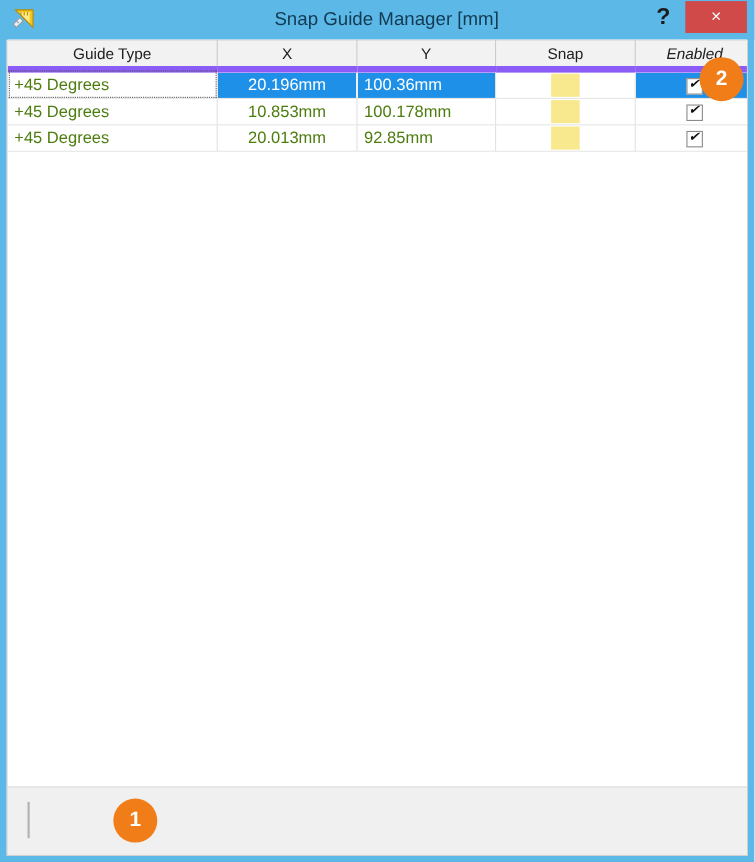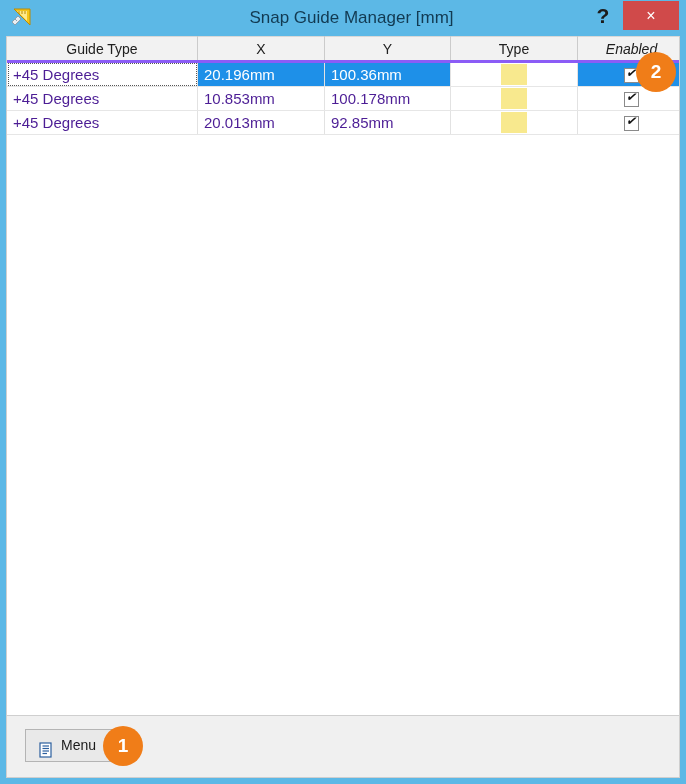--- a/index.html
+++ b/index.html
@@ -103,43 +103,43 @@
   }
   table.grid {
     width: 100%;
     border-collapse: collapse;
     table-layout: fixed;
     font-size: 15px;
   }
   table.grid th {
     background: #f2f2f2;
     border-right: 1px solid #cbcbcb;
-    border-bottom: 3px solid #8b5cf6;
+    border-bottom: 6px solid #8b5cf6;
     border-top: 1px solid #d8d8d8;
     height: 23px;
     font-weight: normal;
     font-size: 14px;
     color: #202020;
     text-align: center;
     padding: 0;
   }
   table.grid th:last-child { border-right: none; }
   table.grid td {
     border-right: 1px solid #e2e2e2;
     border-bottom: 1px solid #e6e6e6;
     height: 23px;
     padding: 0 6px;
-    color: #4c1d95;
+    color: #4d7c0f;
     white-space: nowrap;
     overflow: hidden;
   }
   table.grid td:last-child { border-right: none; }
 
   .c-type  { width: 190px; text-align: left; }
-  .c-x     { width: 126px; text-align: left; }
+  .c-x     { width: 126px; text-align: center; }
   .c-y     { width: 125px; text-align: left; }
   .c-color { width: 126px; text-align: center; }
   .c-en    { width: 107px; text-align: center; font-style: italic; }
 
   tr.selected td.sel {
     background: #1e90e8;
     color: #ffffff;
   }
   td.focus-cell {
     outline: 1px dotted #555;
@@ -262,21 +262,21 @@
 
   <div class="client">
 
     <div class="table-wrap">
       <table class="grid">
         <thead>
           <tr>
             <th class="c-type">Guide Type</th>
             <th class="c-x">X</th>
             <th class="c-y">Y</th>
-            <th class="c-color">Type</th>
+            <th class="c-color">Snap</th>
             <th class="c-en">Enabled</th>
           </tr>
         </thead>
         <tbody>
 
           <tr class="selected">
             <td class="c-type focus-cell">+45 Degrees</td>
             <td class="c-x sel">20.196mm</td>
             <td class="c-y sel">100.36mm</td>
             <td class="c-color">
@@ -309,32 +309,20 @@
             <td class="c-en">
               <span class="chk"></span>
             </td>
           </tr>
         </tbody>
       </table>
     </div>
 
     <div class="footer">
       <div class="btn-group">
-        <button class="btn btn-menu">
-          <span class="menu-icon">
-            <svg width="16" height="16" viewBox="0 0 16 16">
-              <rect x="2" y="1" width="11" height="14" fill="#ffffff" stroke="#2c5f9e" stroke-width="1.2"></rect>
-              <line x1="4.5" y1="4" x2="11" y2="4" stroke="#2c5f9e" stroke-width="1.2"></line>
-              <line x1="4.5" y1="6.5" x2="11" y2="6.5" stroke="#2c5f9e" stroke-width="1.2"></line>
-              <line x1="4.5" y1="9" x2="11" y2="9" stroke="#2c5f9e" stroke-width="1.2"></line>
-              <line x1="4.5" y1="11.5" x2="9" y2="11.5" stroke="#2c5f9e" stroke-width="1.2"></line>
-            </svg>
-          </span>
-          <span>Menu</span>
-        </button>
       </div>
 
     </div>
   </div>
 
   <div class="badge badge-1">1</div>
   <div class="badge badge-2">2</div>
 
 </div>
 

